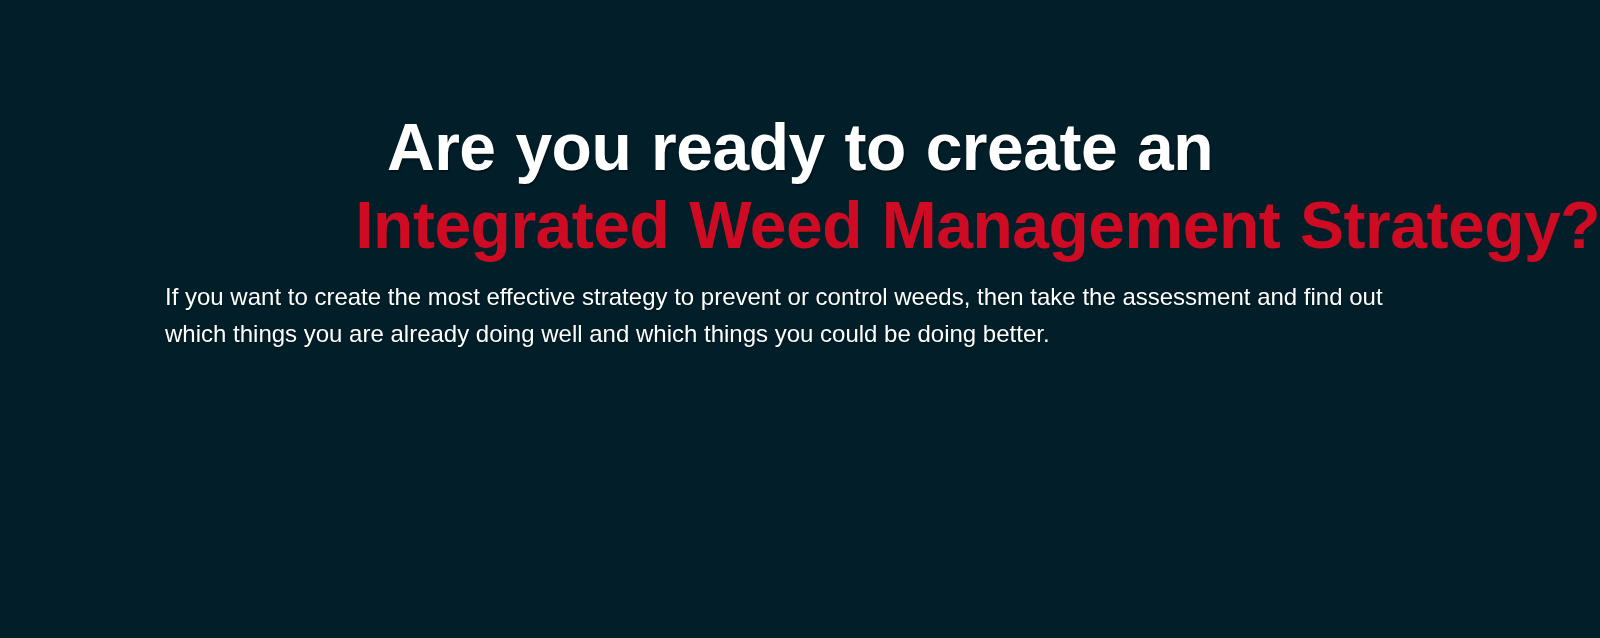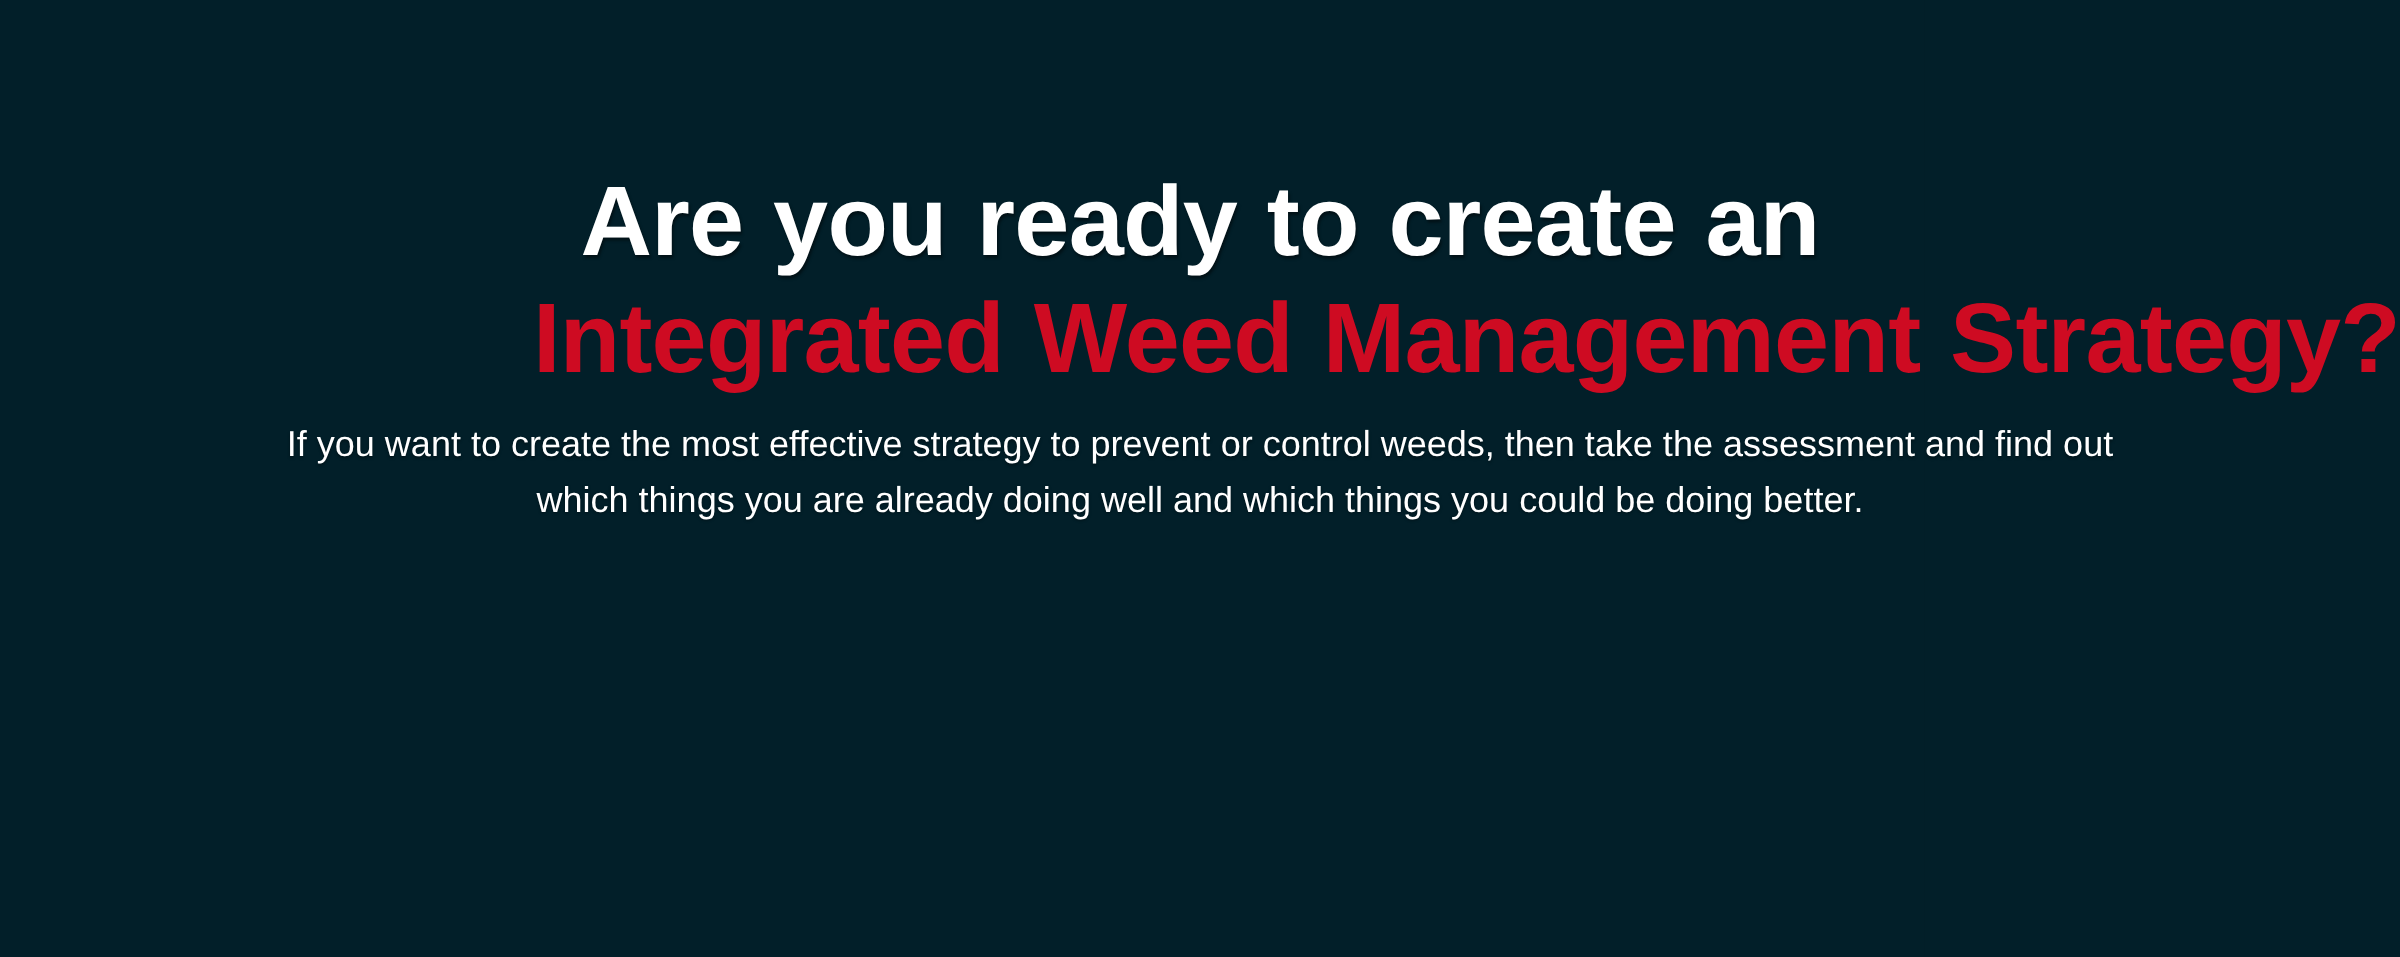--- a/index.html
+++ b/index.html
@@ -59,21 +59,21 @@
 
   .hero-subtext {
     margin: 14px auto 12px auto;
     padding: 0;
     width: 1270px;
     font-family: "Liberation Sans", sans-serif;
     font-weight: normal;
     font-size: 24px;
     line-height: 37px;
     color: #ffffff;
-    text-align: center;
+    text-align: left;
     text-shadow: 0px 1px 2px rgba(0, 0, 0, 0.4);
   }
 
   .hero-spacer {
     position: absolute;
     left: 0;
     bottom: 0;
     width: 1600px;
     height: 270px;
     pointer-events: none;

